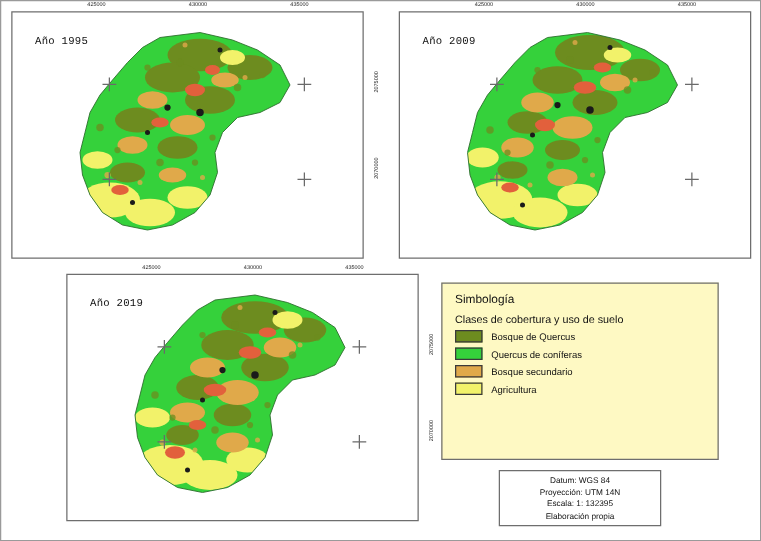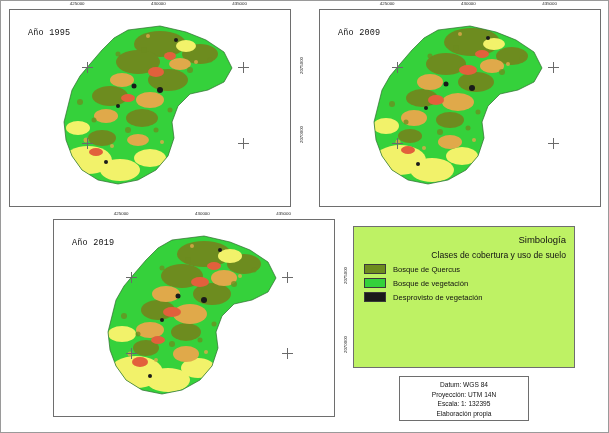--- a/index.html
+++ b/index.html
@@ -93,24 +93,23 @@
   .map-svg { position: absolute; left: 0; top: 0; }
 
   
   #legend {
     position: absolute;
     left: 352px;
     top: 225px;
     width: 222px;
     height: 142px;
     border: 1px solid #6e6e6e;
-    background: #bef264;
+    background: #fef9c3;
     box-sizing: border-box;
     padding: 6px 8px 0 8px;
-    text-align: right;
   }
   #legend .legend-title {
     font-size: 9.5px;
     color: #111;
     margin: 1px 0 5px 2px;
   }
   #legend .legend-sub {
     font-size: 8.6px;
     color: #111;
     margin: 0 0 2px 2px;
@@ -402,25 +401,29 @@
   <div id="legend">
     <div class="legend-title">Simbología</div>
     <div class="legend-sub">Clases de cobertura y uso de suelo</div>
     <div class="legend-rows">
       <div class="legend-row">
         <span class="legend-swatch" style="background:#6d8c1f"></span>
         <span class="legend-label">Bosque de Quercus</span>
       </div>
       <div class="legend-row">
         <span class="legend-swatch" style="background:#35d13b"></span>
-        <span class="legend-label">Bosque de vegetación</span>
+        <span class="legend-label">Quercus de coníferas</span>
       </div>
       <div class="legend-row">
-        <span class="legend-swatch" style="background:#1a1a1a"></span>
-        <span class="legend-label">Desprovisto de vegetación</span>
+        <span class="legend-swatch" style="background:#e0a94a"></span>
+        <span class="legend-label">Bosque secundario</span>
+      </div>
+      <div class="legend-row">
+        <span class="legend-swatch" style="background:#f2f26a"></span>
+        <span class="legend-label">Agricultura</span>
       </div>
     </div>
   </div>
 
   <div id="datum">
     <div>Datum: WGS 84</div>
     <div>Proyección: UTM 14N</div>
     <div>Escala: 1: 132395</div>
     <div>Elaboración propia</div>
   </div>

